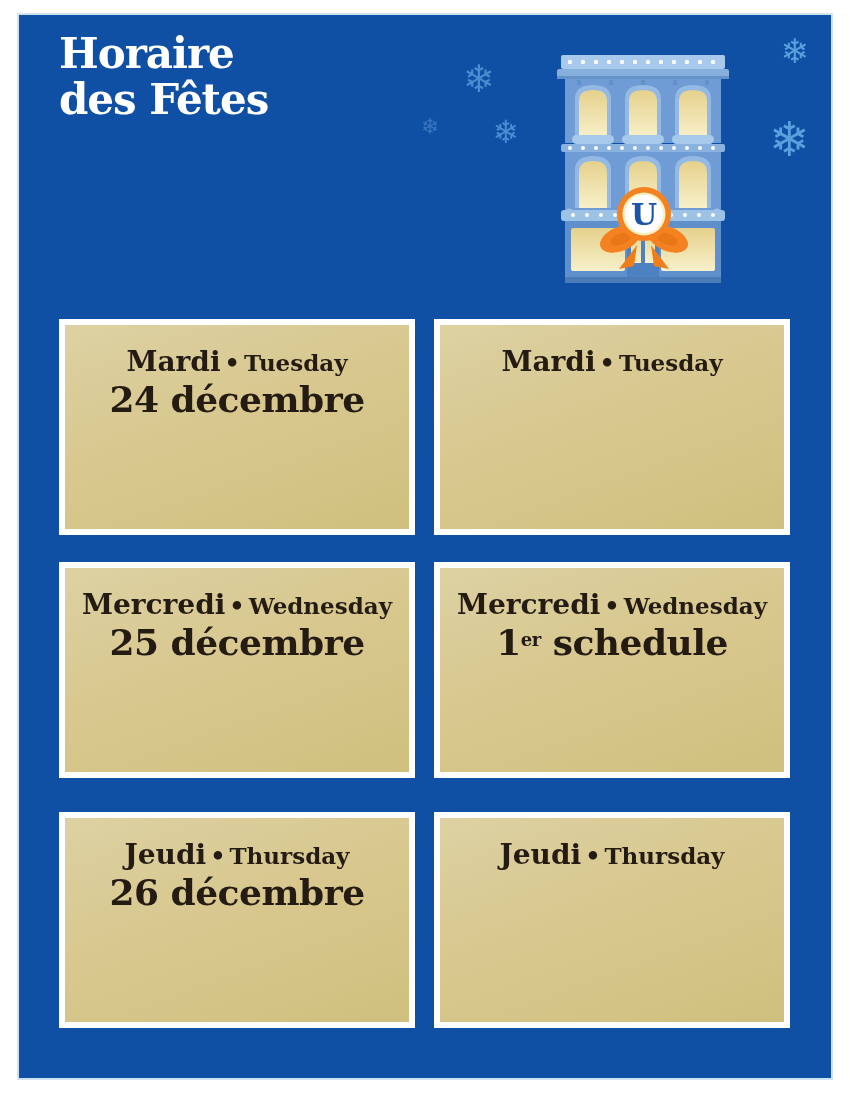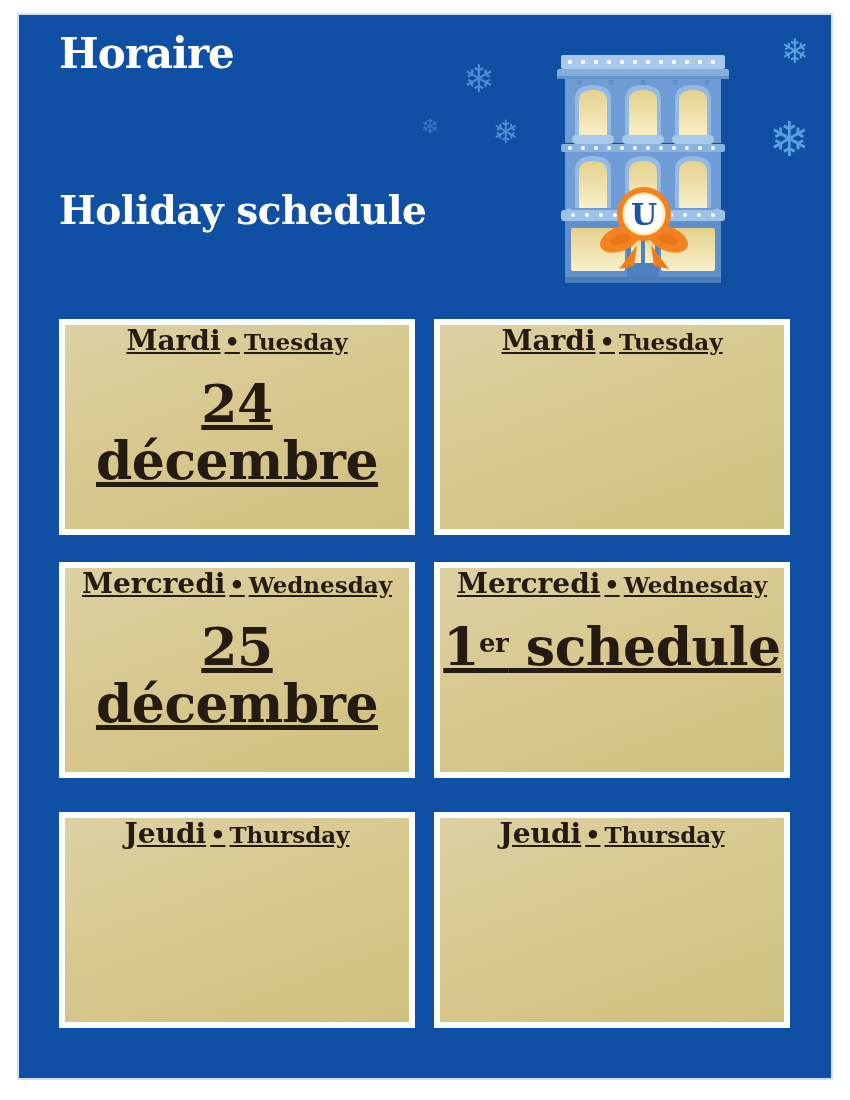--- a/index.html
+++ b/index.html
@@ -24,38 +24,37 @@
     position:absolute; transform:translate(-50%,-50%);
     font-family:"DejaVu Sans", sans-serif; line-height:1;
   }
   .building{position:absolute; left:528px; top:28px;}
   .card{
     position:absolute; width:356px; height:216px; background:#ffffff; padding:6px;
   }
   .card-inner{
     width:100%; height:100%;
     background:linear-gradient(160deg, var(--gold1) 0%, #d8c88f 45%, var(--gold2) 100%);
-    text-align:center; color:var(--ink);text-decoration:underline;
+    text-align:center; padding-top:21px; color:var(--ink);
   }
   .card-line1{font-size:28px; font-weight:700; line-height:1.15;}
   .day-en{font-size:23px; font-weight:700;}
   .sep{font-size:24px; padding:0 4px;}
-  .card-date{font-size:52px; font-weight:700; line-height:1.1; margin-top:18px; letter-spacing:-0.5px;}
+  .card-date{font-size:36px; font-weight:700; line-height:1.1; margin-top:2px; letter-spacing:-0.5px;}
   .card-date sup{font-size:0.5em; vertical-align:0.5em; font-weight:700;}
   .c1{left:40px; top:304px;} .c2{left:415px; top:304px;}
   .c3{left:40px; top:547px;} .c4{left:415px; top:547px;}
   .c5{left:40px; top:797px;} .c6{left:415px; top:797px;}
 </style>
 </head>
 <body>
 
 <div class="poster">
 
-  <h1 class="title"><span>Horaire</span><br></h1>
-  <div class="subtitle">Holiday schedule</div>
+  <h1 class="title"><span>Horaire</span><br><span>des Fêtes</span></h1>
 
   <span class="sf" style="left:460px; top:64px;  font-size:38px; color:#4a8dd0;">❄</span>
   <span class="sf" style="left:411px; top:112px; font-size:22px; color:#3a77c0;">❄</span>
   <span class="sf" style="left:487px; top:117px; font-size:32px; color:#4a8dd0;">❄</span>
   <span class="sf" style="left:776px; top:36px;  font-size:34px; color:#5aa0de;">❄</span>
   <span class="sf" style="left:770px; top:124px; font-size:48px; color:#5aa0de;">❄</span>
 
   <svg class="building" width="192" height="240" viewBox="0 0 192 240">
     <defs>
       <linearGradient id="winG" x1="0" y1="0" x2="0" y2="1">
@@ -205,20 +204,21 @@
   <div class="card c4">
     <div class="card-inner">
       <div class="card-line1"><span>Mercredi</span><span class="sep">•</span><span class="day-en">Wednesday</span></div>
       <div class="card-date"><span>1</span><sup>er</sup><span> schedule</span></div>
     </div>
   </div>
 
   <div class="card c5">
     <div class="card-inner">
       <div class="card-line1"><span>Jeudi</span><span class="sep">•</span><span class="day-en">Thursday</span></div>
+      <div class="card-date"><span>26 décembre</span><sup></sup><span></span></div>
     </div>
   </div>
 
   <div class="card c6">
     <div class="card-inner">
       <div class="card-line1"><span>Jeudi</span><span class="sep">•</span><span class="day-en">Thursday</span></div>
     </div>
   </div>
 
 </div>

